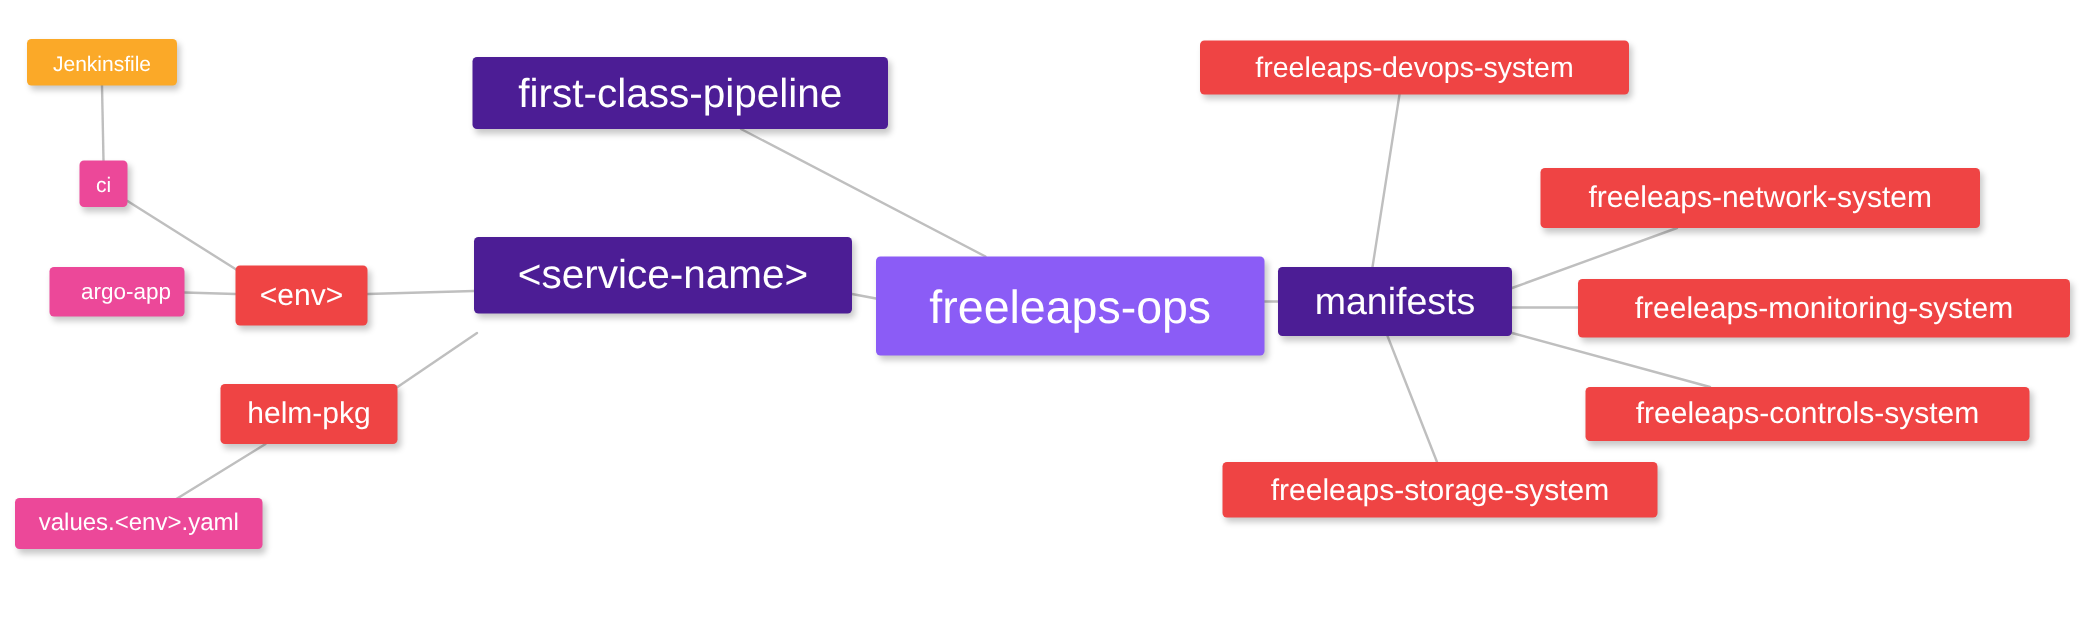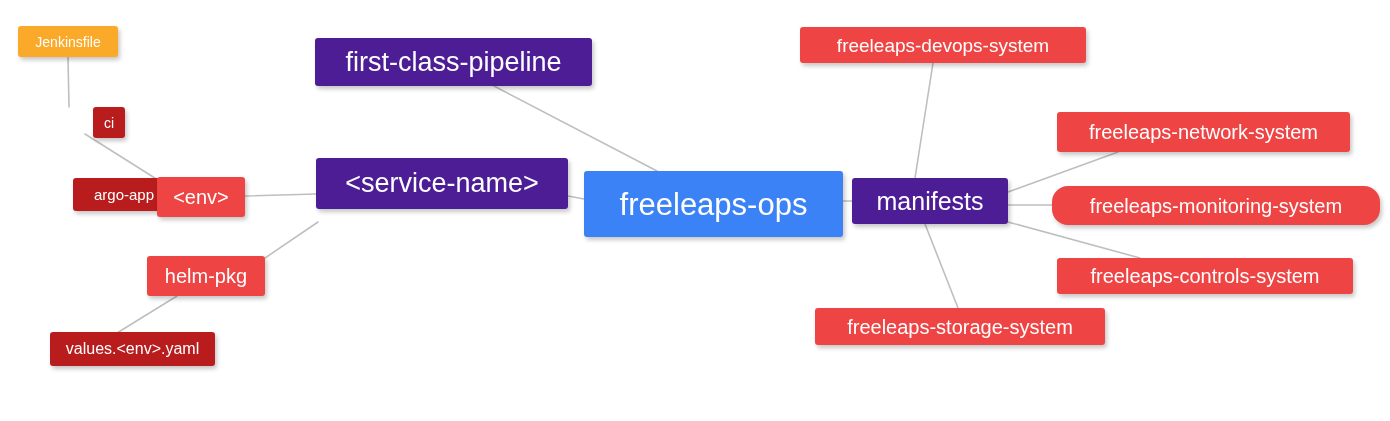--- a/index.html
+++ b/index.html
@@ -38,24 +38,24 @@
     line-height: 1;
     text-align: center;
     box-shadow: 2px 3px 4px rgba(0,0,0,0.22);
     user-select: none;
   }
   .node-label {
     display: block;
     white-space: nowrap;
   }
   
-  .c-root   { background: #3b82f6; }
+  .c-root   { background: #8b5cf6; }
   .c-blue   { background: #4c1d95; }
   .c-green  { background: #ef4444; }
-  .c-red    { background: #b91c1c; margin-left: 40px; }
+  .c-red    { background: #ec4899; }
   .c-orange { background: #fba928; }
 </style>
 </head>
 <body>
 
 <div id="mindmap">
   <svg id="edge-layer" viewBox="0 0 1390 421" width="1390" height="421">
       <line x1="68" y1="57" x2="69" y2="107" stroke="#bfbfbf" stroke-width="1.6" stroke-linecap="round"></line>
       <line x1="85" y1="134" x2="158" y2="180" stroke="#bfbfbf" stroke-width="1.6" stroke-linecap="round"></line>
       <line x1="123" y1="195" x2="157" y2="196" stroke="#bfbfbf" stroke-width="1.6" stroke-linecap="round"></line>
@@ -98,24 +98,24 @@
       </div>
       <div class="node c-root" style="left: 584px; top: 171px; width: 259px; height: 66px; font-size: 31px;">
         <span class="node-label">freeleaps-ops</span>
       </div>
       <div class="node c-blue" style="left: 852px; top: 178px; width: 156px; height: 46px; font-size: 25px;">
         <span class="node-label">manifests</span>
       </div>
       <div class="node c-green" style="left: 800px; top: 27px; width: 286px; height: 36px; font-size: 19px;">
         <span class="node-label">freeleaps-devops-system</span>
       </div>
-      <div class="node c-green" style="left: 1057px; top: 112px; width: 293px; height: 40px; font-size: 20px;">
+      <div class="node c-green" style="left: 1027px; top: 112px; width: 293px; height: 40px; font-size: 20px;">
         <span class="node-label">freeleaps-network-system</span>
       </div>
-      <div class="node c-green" style="left: 1052px; top: 186px; width: 328px; height: 39px; font-size: 20px; border-radius: 16px;">
+      <div class="node c-green" style="left: 1052px; top: 186px; width: 328px; height: 39px; font-size: 20px;">
         <span class="node-label">freeleaps-monitoring-system</span>
       </div>
       <div class="node c-green" style="left: 1057px; top: 258px; width: 296px; height: 36px; font-size: 20px;">
         <span class="node-label">freeleaps-controls-system</span>
       </div>
       <div class="node c-green" style="left: 815px; top: 308px; width: 290px; height: 37px; font-size: 20px;">
         <span class="node-label">freeleaps-storage-system</span>
       </div>
     </div>
 </div>

